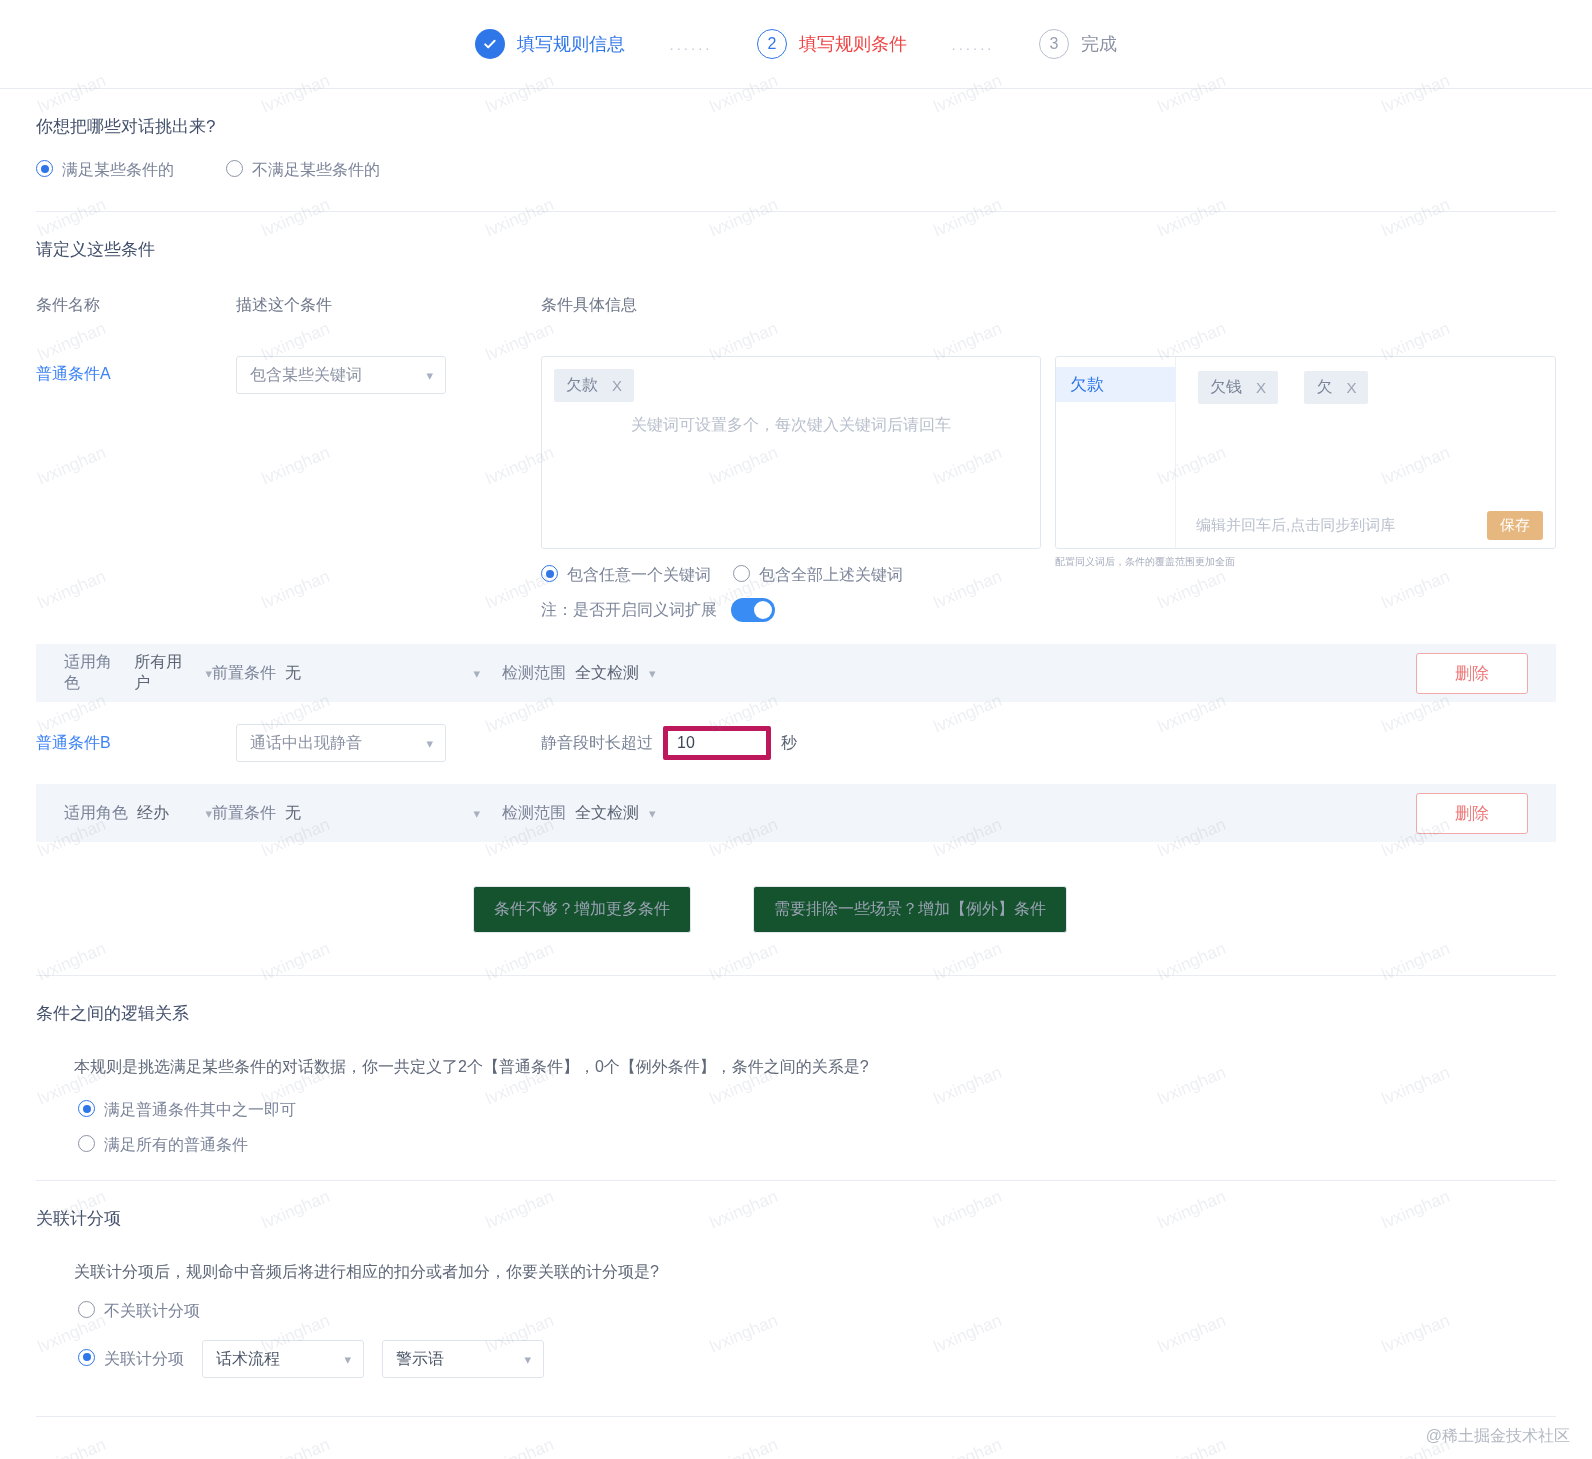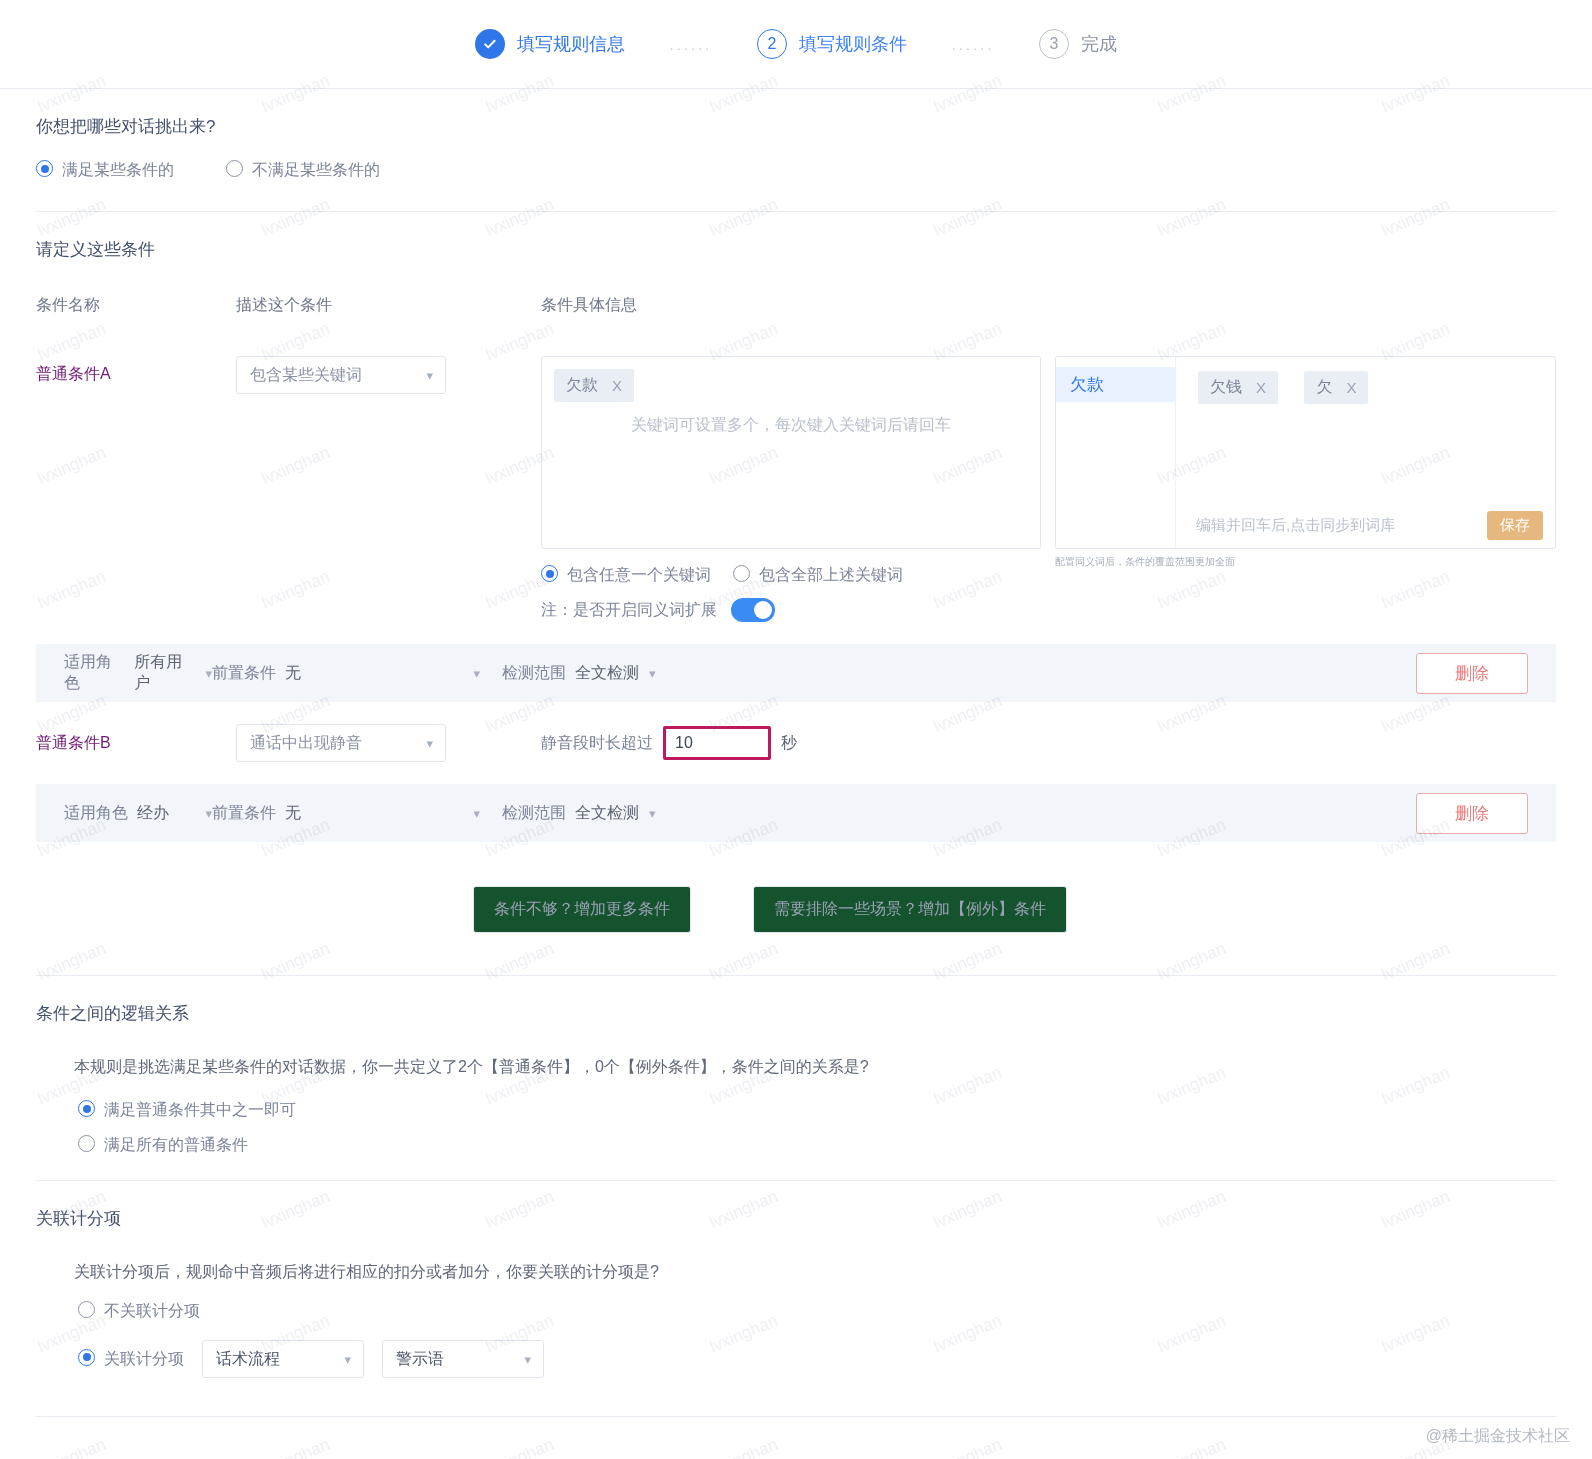--- a/index.html
+++ b/index.html
@@ -45,21 +45,21 @@
     width: 30px; height: 30px; border-radius: 50%;
     display:flex; align-items:center; justify-content:center;
     font-size: 16px;
   }
   .step-num.done { background:#2f76e8; color:#fff; }
   .step-num.done svg { display:block; }
   .step-num.active { border:1px solid #2f76e8; color:#2f76e8; background:#fff; }
   .step-num.idle { border:1px solid #b9bfcc; color:#9aa1b2; background:#fff; }
   .step-label { font-size: 18px; }
   .step-label.done { color:#2f76e8; }
-  .step-label.active { color:#3b82f6;font-family:Liberation Serif, serif; }
+  .step-label.active { color:#ef4444;font-family:Liberation Serif, serif; }
   .step-label.idle { color:#8a91a2; }
   .step-sep {
     width: 120px; text-align:center; color:#c5cbd6;
     letter-spacing: 3px; font-size: 15px;
     margin: 0 6px;
   }
 
   
   .content { position:relative; z-index:2; padding: 0 36px; }
   .sec-title { font-size:17px; color:#43506b; margin: 26px 0 0 0; }
@@ -79,21 +79,21 @@
   }
   .rd-label { font-size:16px; color:#7b8499; }
 
   
   .col-heads { display:flex; margin-top: 34px; font-size:16px; color:#6d7689; }
   .ch-name { width:200px; }
   .ch-desc { width:305px; }
   .ch-info { flex:1; }
 
   .cond-block { display:flex; margin-top: 40px; }
-  .cond-name { width:200px; font-size:16px; color:#701a75; padding-top: 8px;}
+  .cond-name { width:200px; font-size:16px; color:#3b82f6; padding-top: 8px;}
   .cond-desc { width:305px; }
   .cond-info { flex:1; display:flex; gap:14px; }
 
   .select {
     height:38px; border:1px solid #dfe4ec; background:#fff;
     border-radius:3px; display:flex; align-items:center;
     justify-content:space-between; padding: 0 12px 0 13px;
     font-size:16px; color:#8a91a2; cursor:pointer;
   }
   .select .cv { color:#8a91a2; }
@@ -156,21 +156,21 @@
   .meta-item { display:flex; align-items:center; font-size:16px; color:#7b8499; }
   .meta-key { color:#7b8499; }
   .meta-val { color:#5c6575; margin-left:9px; }
   .del-btn {
     position:absolute; right:28px;
     border:1px solid #f0a8a8; color:#ef7b7b; background:#fff;
     font-size:17px; padding: 8px 38px; border-radius:3px; cursor:pointer;
   }
 
   .num-input {
-    width:108px; height:34px; border:3px solid #be185d; background:#fff;
+    width:108px; height:34px; border:5px solid #be185d; background:#fff;
     border-radius:2px; font-size:16px; color:#3d4759;
     padding: 0 9px; outline:none;
   }
 
   .add-row { display:flex; gap:62px; margin-top: 44px; padding-left: 437px; }
   .ghost-btn {
     border:1px solid #e2e7ef; background:#14532d; color:#9aa2b4;
     font-size:16px; padding: 12px 20px; border-radius:3px; cursor:pointer;
   }
 

